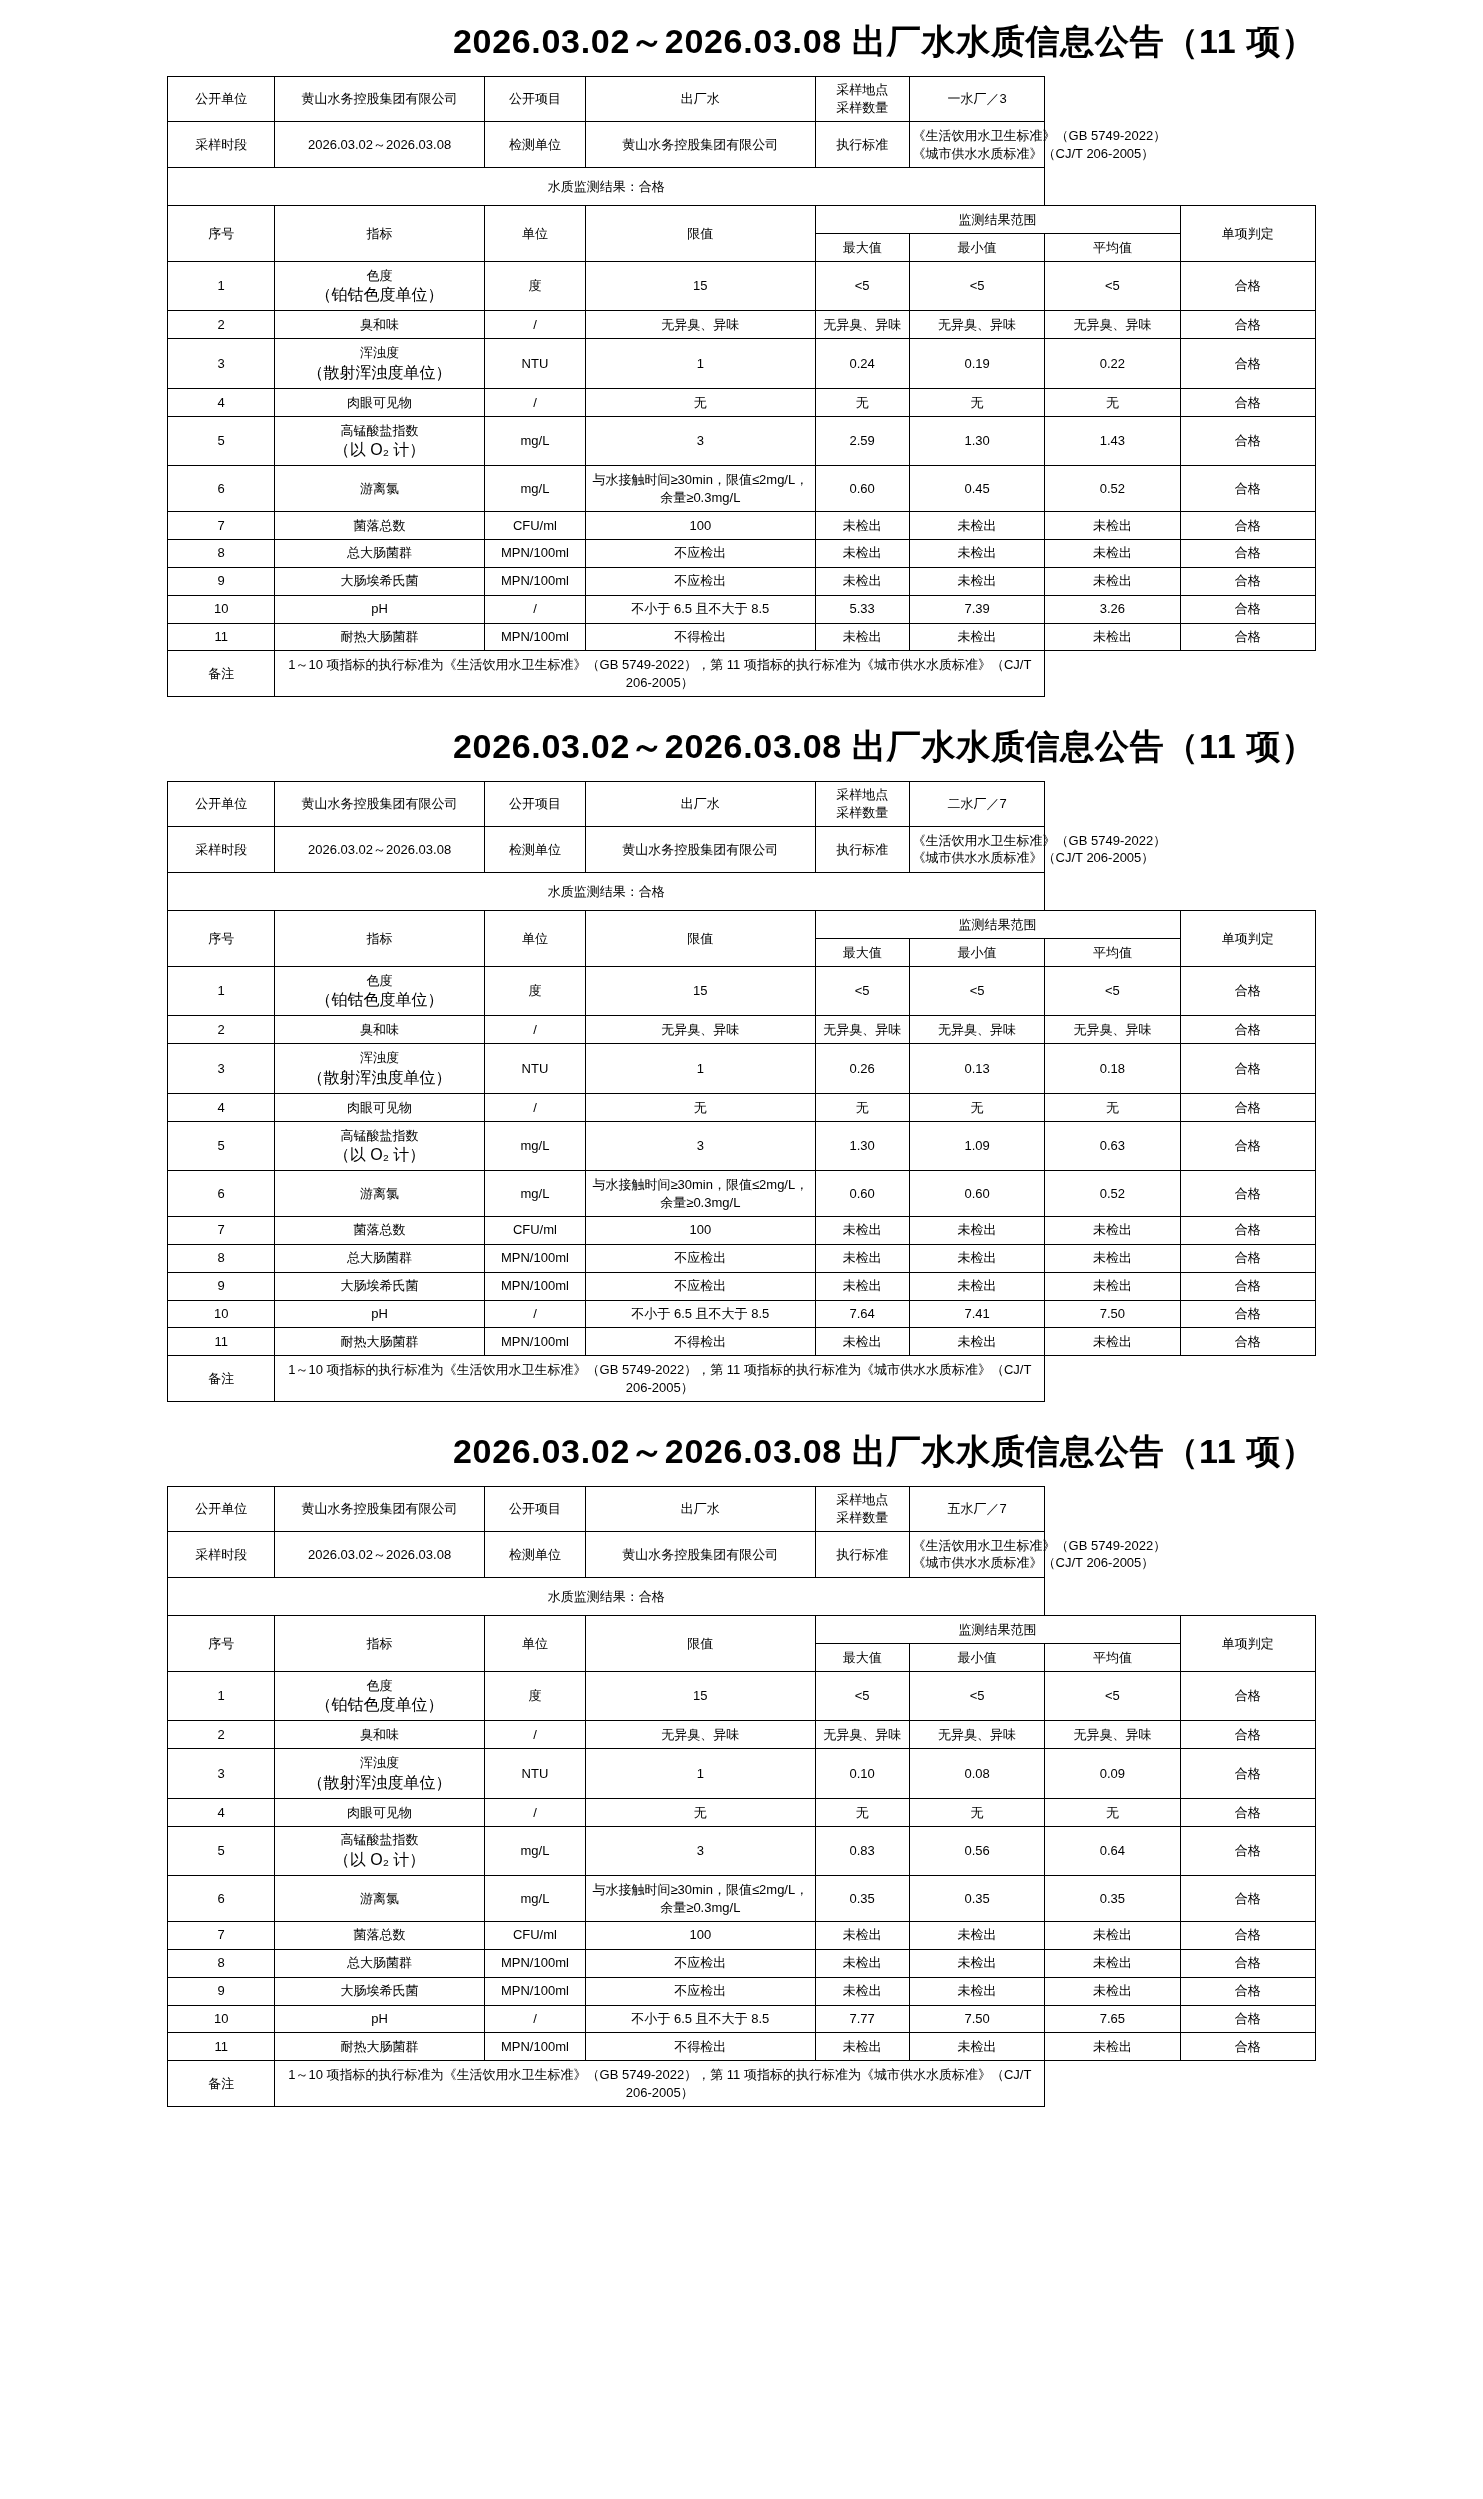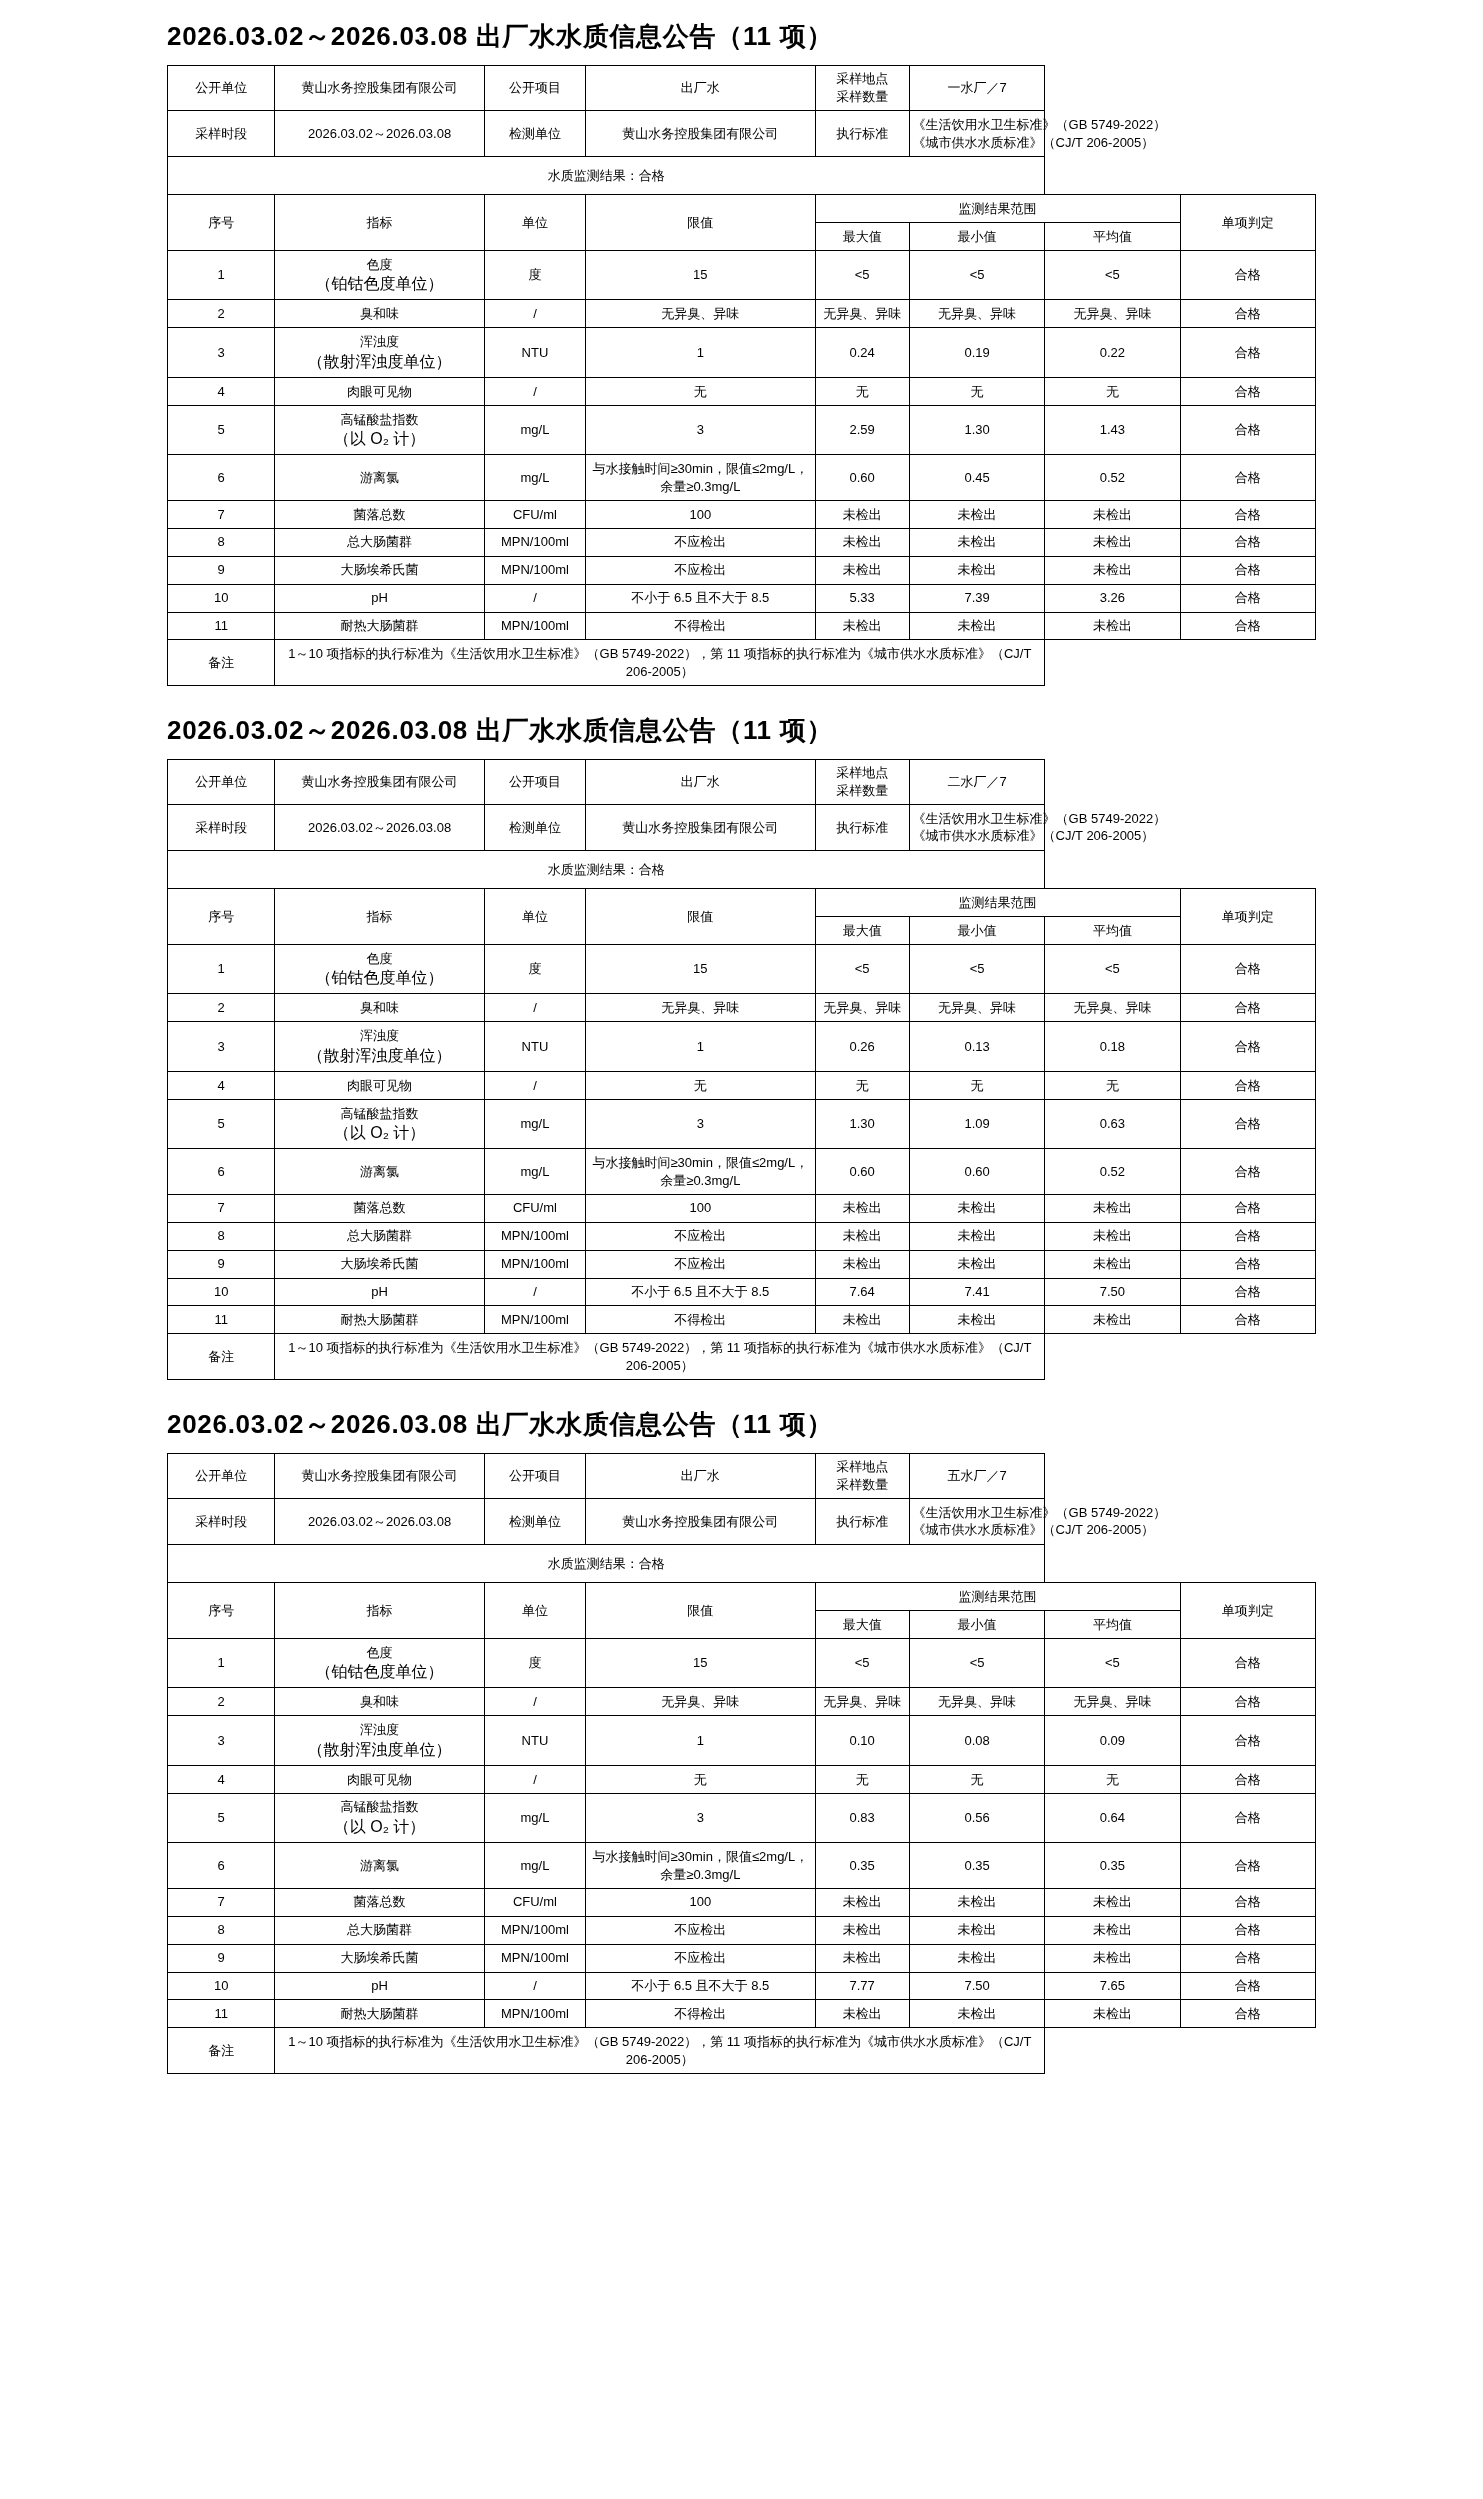--- a/index.html
+++ b/index.html
@@ -17,22 +17,22 @@
     margin: 0 auto;
     background: #ffffff;
     box-sizing: border-box;
     padding: 9.5px 0 20px 0;
   }
   .report {
     width: 1149px;
     margin: 0 auto 17.6px auto;
   }
   .report-title {
-    text-align: left;
-    font-size: 26px;
+    text-align: right;
+    font-size: 34px;
     font-weight: bold;
     letter-spacing: 0.7px;
     padding: 9.5px 0 10.8px 0;
     font-family: "Liberation Sans", "DejaVu Sans", sans-serif;
   }
   table.grid {
     border-collapse: collapse;
     width: 100%;
     table-layout: fixed;
   }
@@ -106,21 +106,21 @@
           <tbody>
             <tr class="hdr">
               <td class="lbl" style="width:101px">公开单位</td>
               <td style="width:203px">黄山水务控股集团有限公司</td>
               <td class="lbl" style="width:95px">公开项目</td>
               <td style="width:223px">出厂水</td>
               <td class="two-line" style="width:88px">
                 <div>采样地点</div>
                 <div>采样数量</div>
               </td>
-              <td>一水厂／7</td>
+              <td>一水厂／3</td>
             </tr>
             <tr class="hdr">
               <td class="lbl">采样时段</td>
               <td>2026.03.02～2026.03.08</td>
               <td class="lbl">检测单位</td>
               <td>黄山水务控股集团有限公司</td>
               <td class="lbl">执行标准</td>
               <td class="std-cell">
                 <div>《生活饮用水卫生标准》（GB 5749-2022）</div>
                 <div>《城市供水水质标准》（CJ/T 206-2005）</div>

